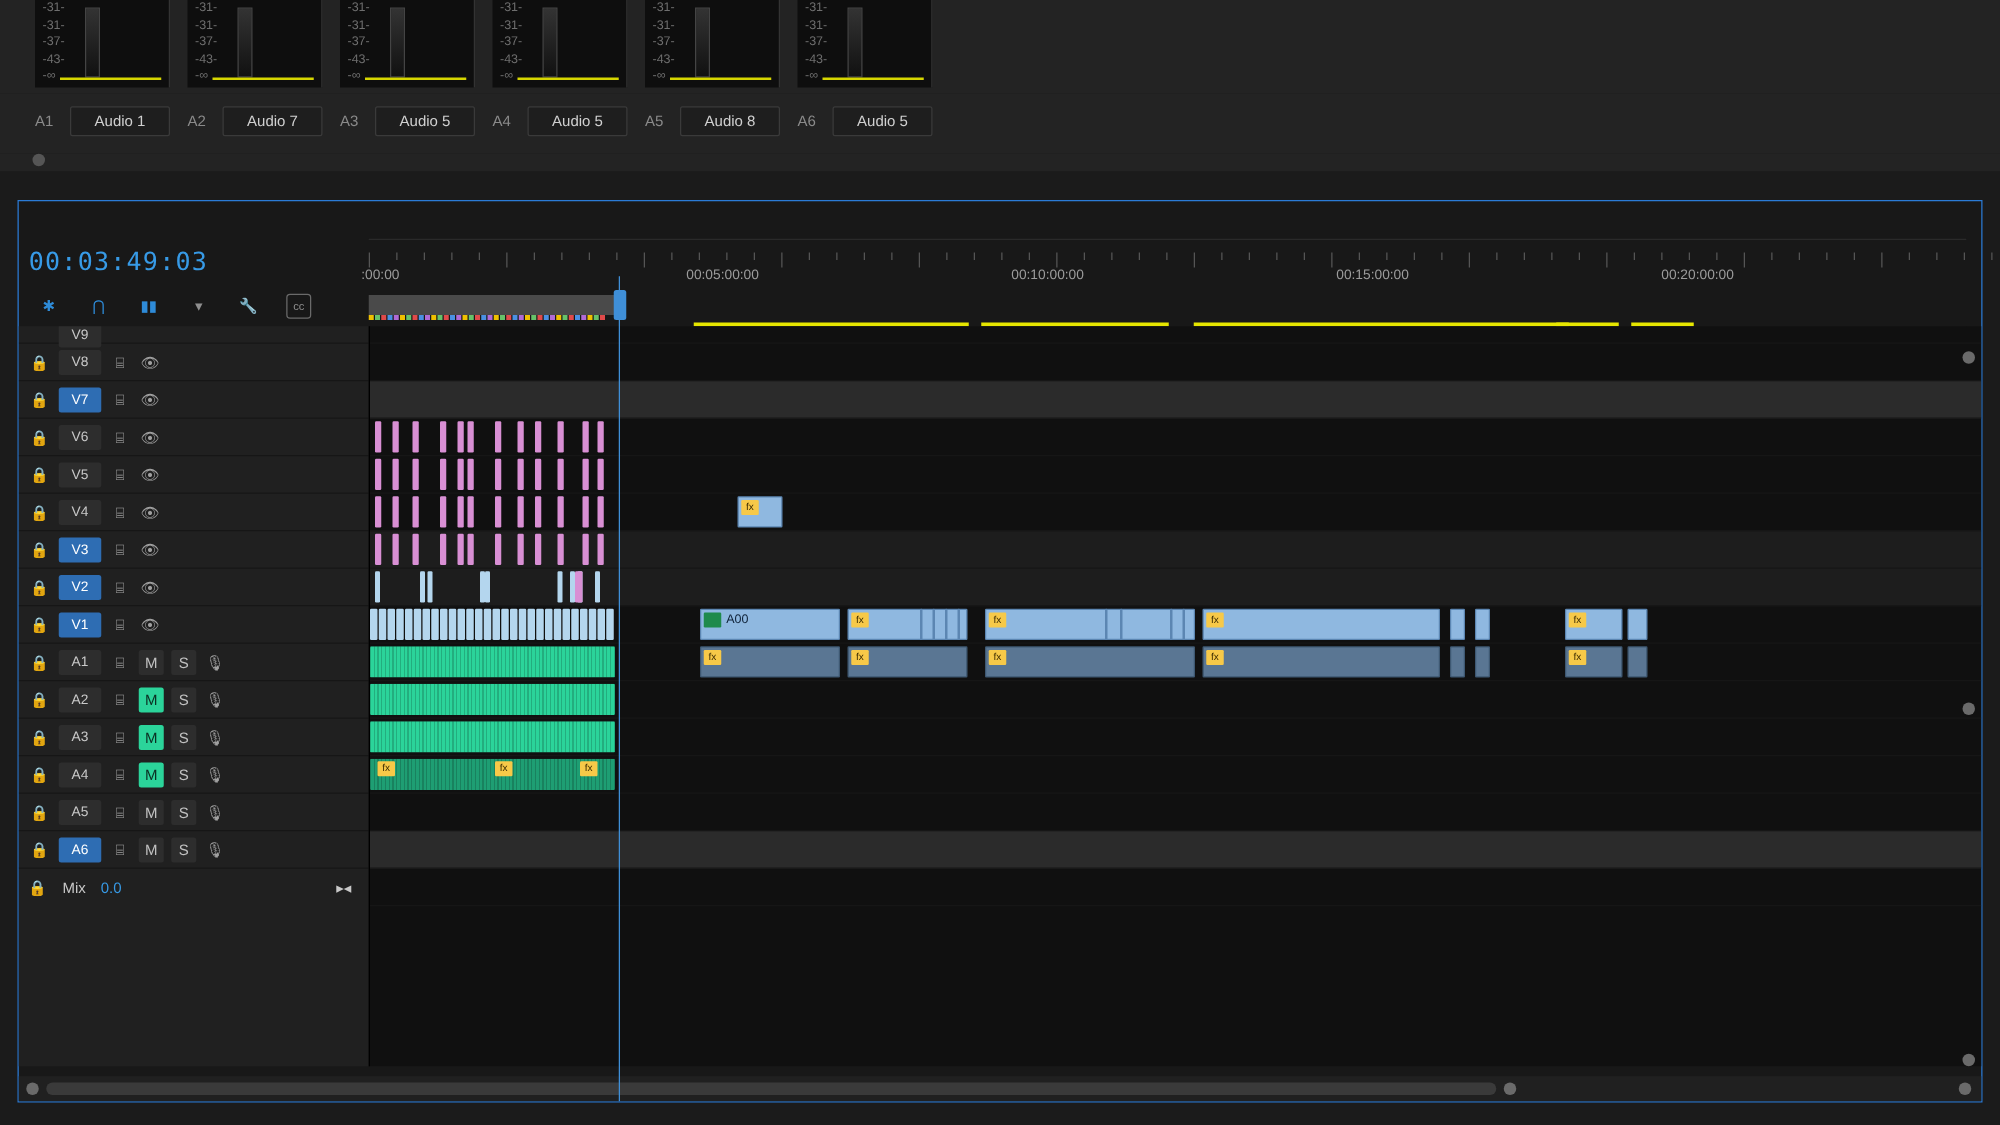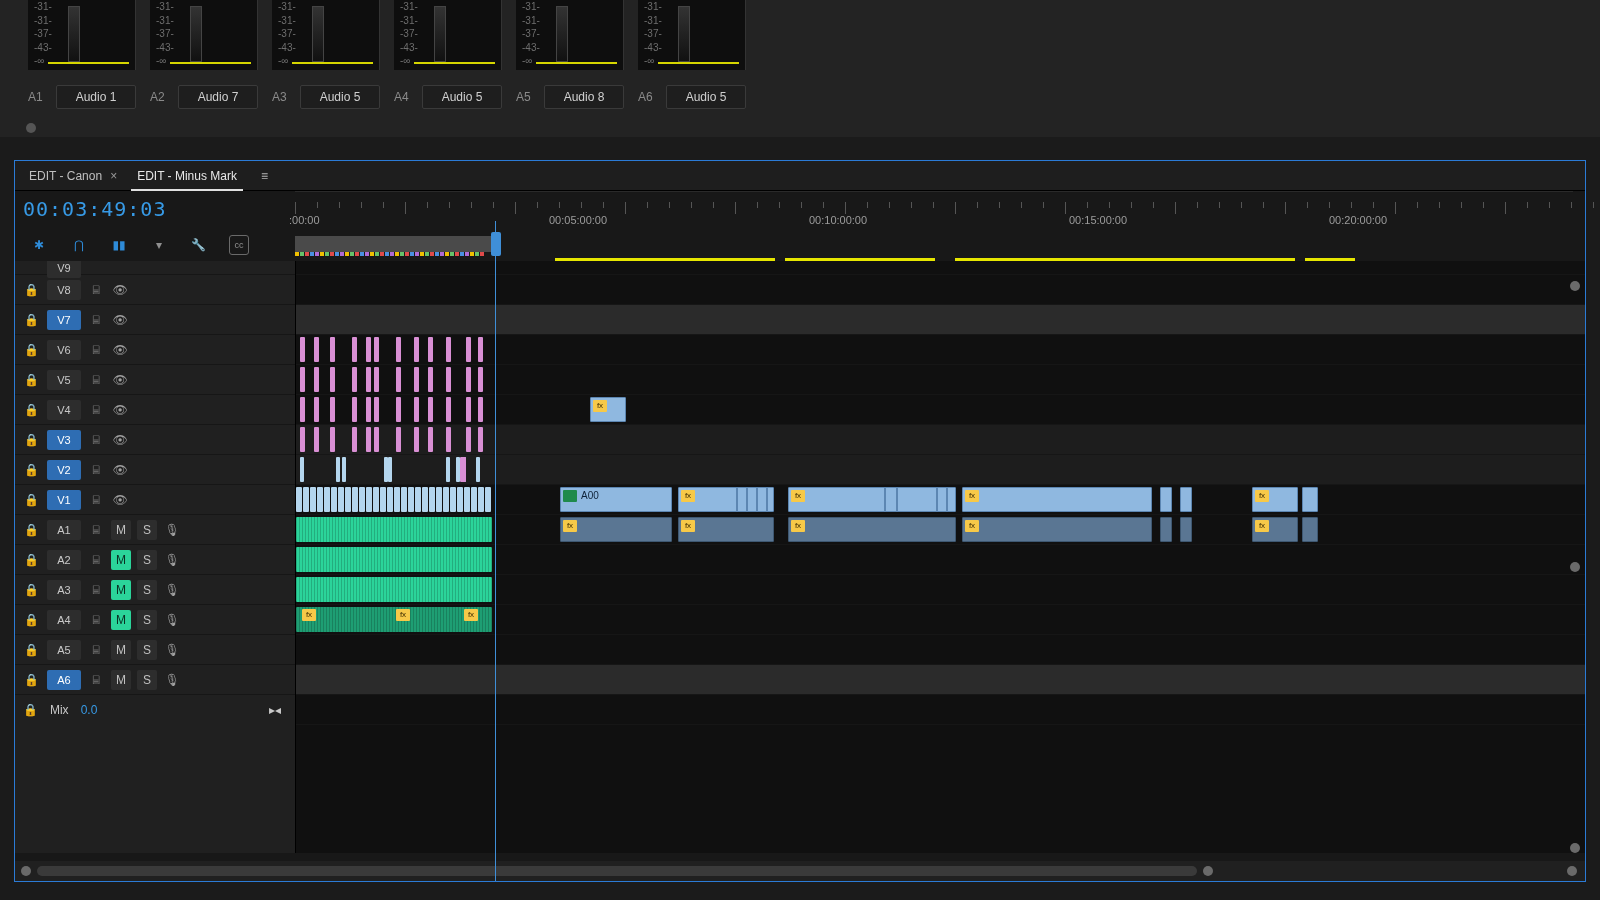--- a/index.html
+++ b/index.html
@@ -216,26 +216,20 @@
       <span class="idx">A6</span>
       <span class="name">Audio 5</span>
     </div>
 </div>
 <div class="meter-scroll">
     <div class="knob"></div>
   </div>
 
 <div class="timeline-panel">
 
-  <div class="tabbar">
-    <div class="tab"><span>EDIT - Canon</span></div>
-    <span class="close">×</span>
-    <div class="tab active"><span>EDIT - Minus Mark</span></div>
-    <span class="panel-menu">≡</span>
-  </div>
 
   <div class="timeline-body">
 
     <div class="tl-header">
       <div class="timecode">00:03:49:03</div>
       <div class="toolbar">
         <span class="tool">✱</span>
         <span class="tool">⋂</span>
         <span class="tool">▮▮</span>
         <span class="tool dim">▾</span>

